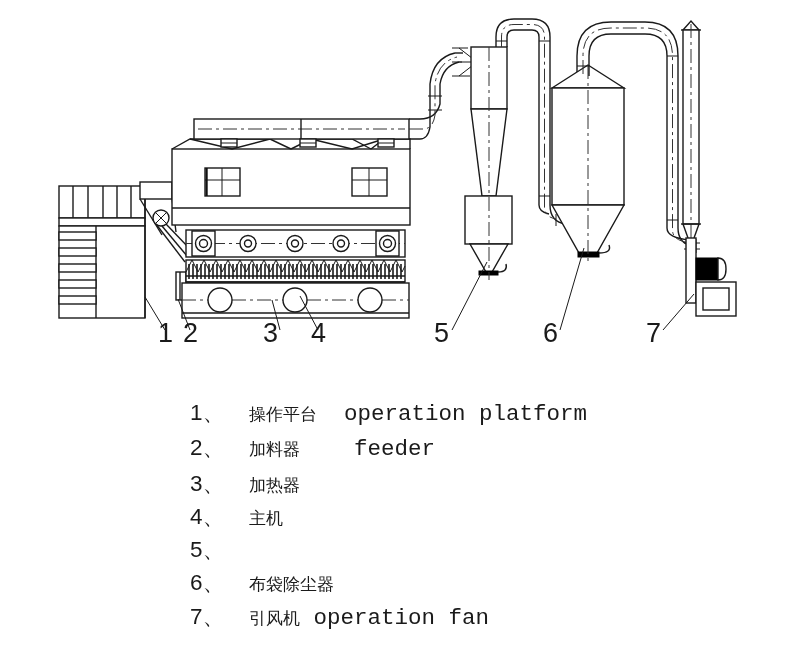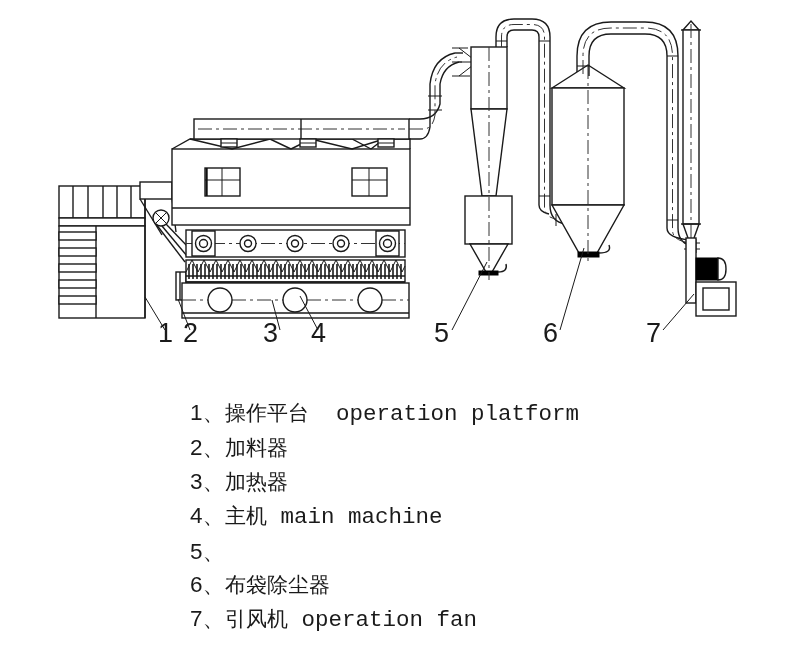--- a/index.html
+++ b/index.html
@@ -81,21 +81,22 @@
     font-size: 22.5px;
     color: #1a1a1a;
     line-height: 1.48;
     white-space: pre;
   }
   .legend-idx {
     font-family: "Liberation Sans", sans-serif;
   }
   .legend-cn {
     font-family: Liberation Mono, monospace;
-    font-size: 21px;
+    font-size: 17px;
+    margin-left: 24px;
   }
   .legend-en {
     font-family: Liberation Mono, monospace;
   }
 </style>
 </head>
 <body>
 
 <div id="diagram-root">
 <svg id="flow-diagram" viewBox="0 0 790 645" xmlns="http://www.w3.org/2000/svg">
@@ -377,27 +378,27 @@
   </g>
 
 </svg>
 </div>
 
 <div id="legend">
   <div class="legend-row">
     <span class="legend-idx">1、</span><span class="legend-cn">操作平台</span><span class="legend-en">  operation platform</span>
   </div>
   <div class="legend-row">
-    <span class="legend-idx">2、</span><span class="legend-cn">加料器</span>
+    <span class="legend-idx">2、</span><span class="legend-cn">加料器</span><span class="legend-en">    feeder</span>
   </div>
   <div class="legend-row">
     <span class="legend-idx">3、</span><span class="legend-cn">加热器</span>
   </div>
   <div class="legend-row">
-    <span class="legend-idx">4、</span><span class="legend-cn">主机</span><span class="legend-en"> main machine</span>
+    <span class="legend-idx">4、</span><span class="legend-cn">主机</span>
   </div>
   <div class="legend-row">
     <span class="legend-idx">5、</span>
   </div>
   <div class="legend-row">
     <span class="legend-idx">6、</span><span class="legend-cn">布袋除尘器</span>
   </div>
   <div class="legend-row">
     <span class="legend-idx">7、</span><span class="legend-cn">引风机</span><span class="legend-en"> operation fan</span>
   </div>

